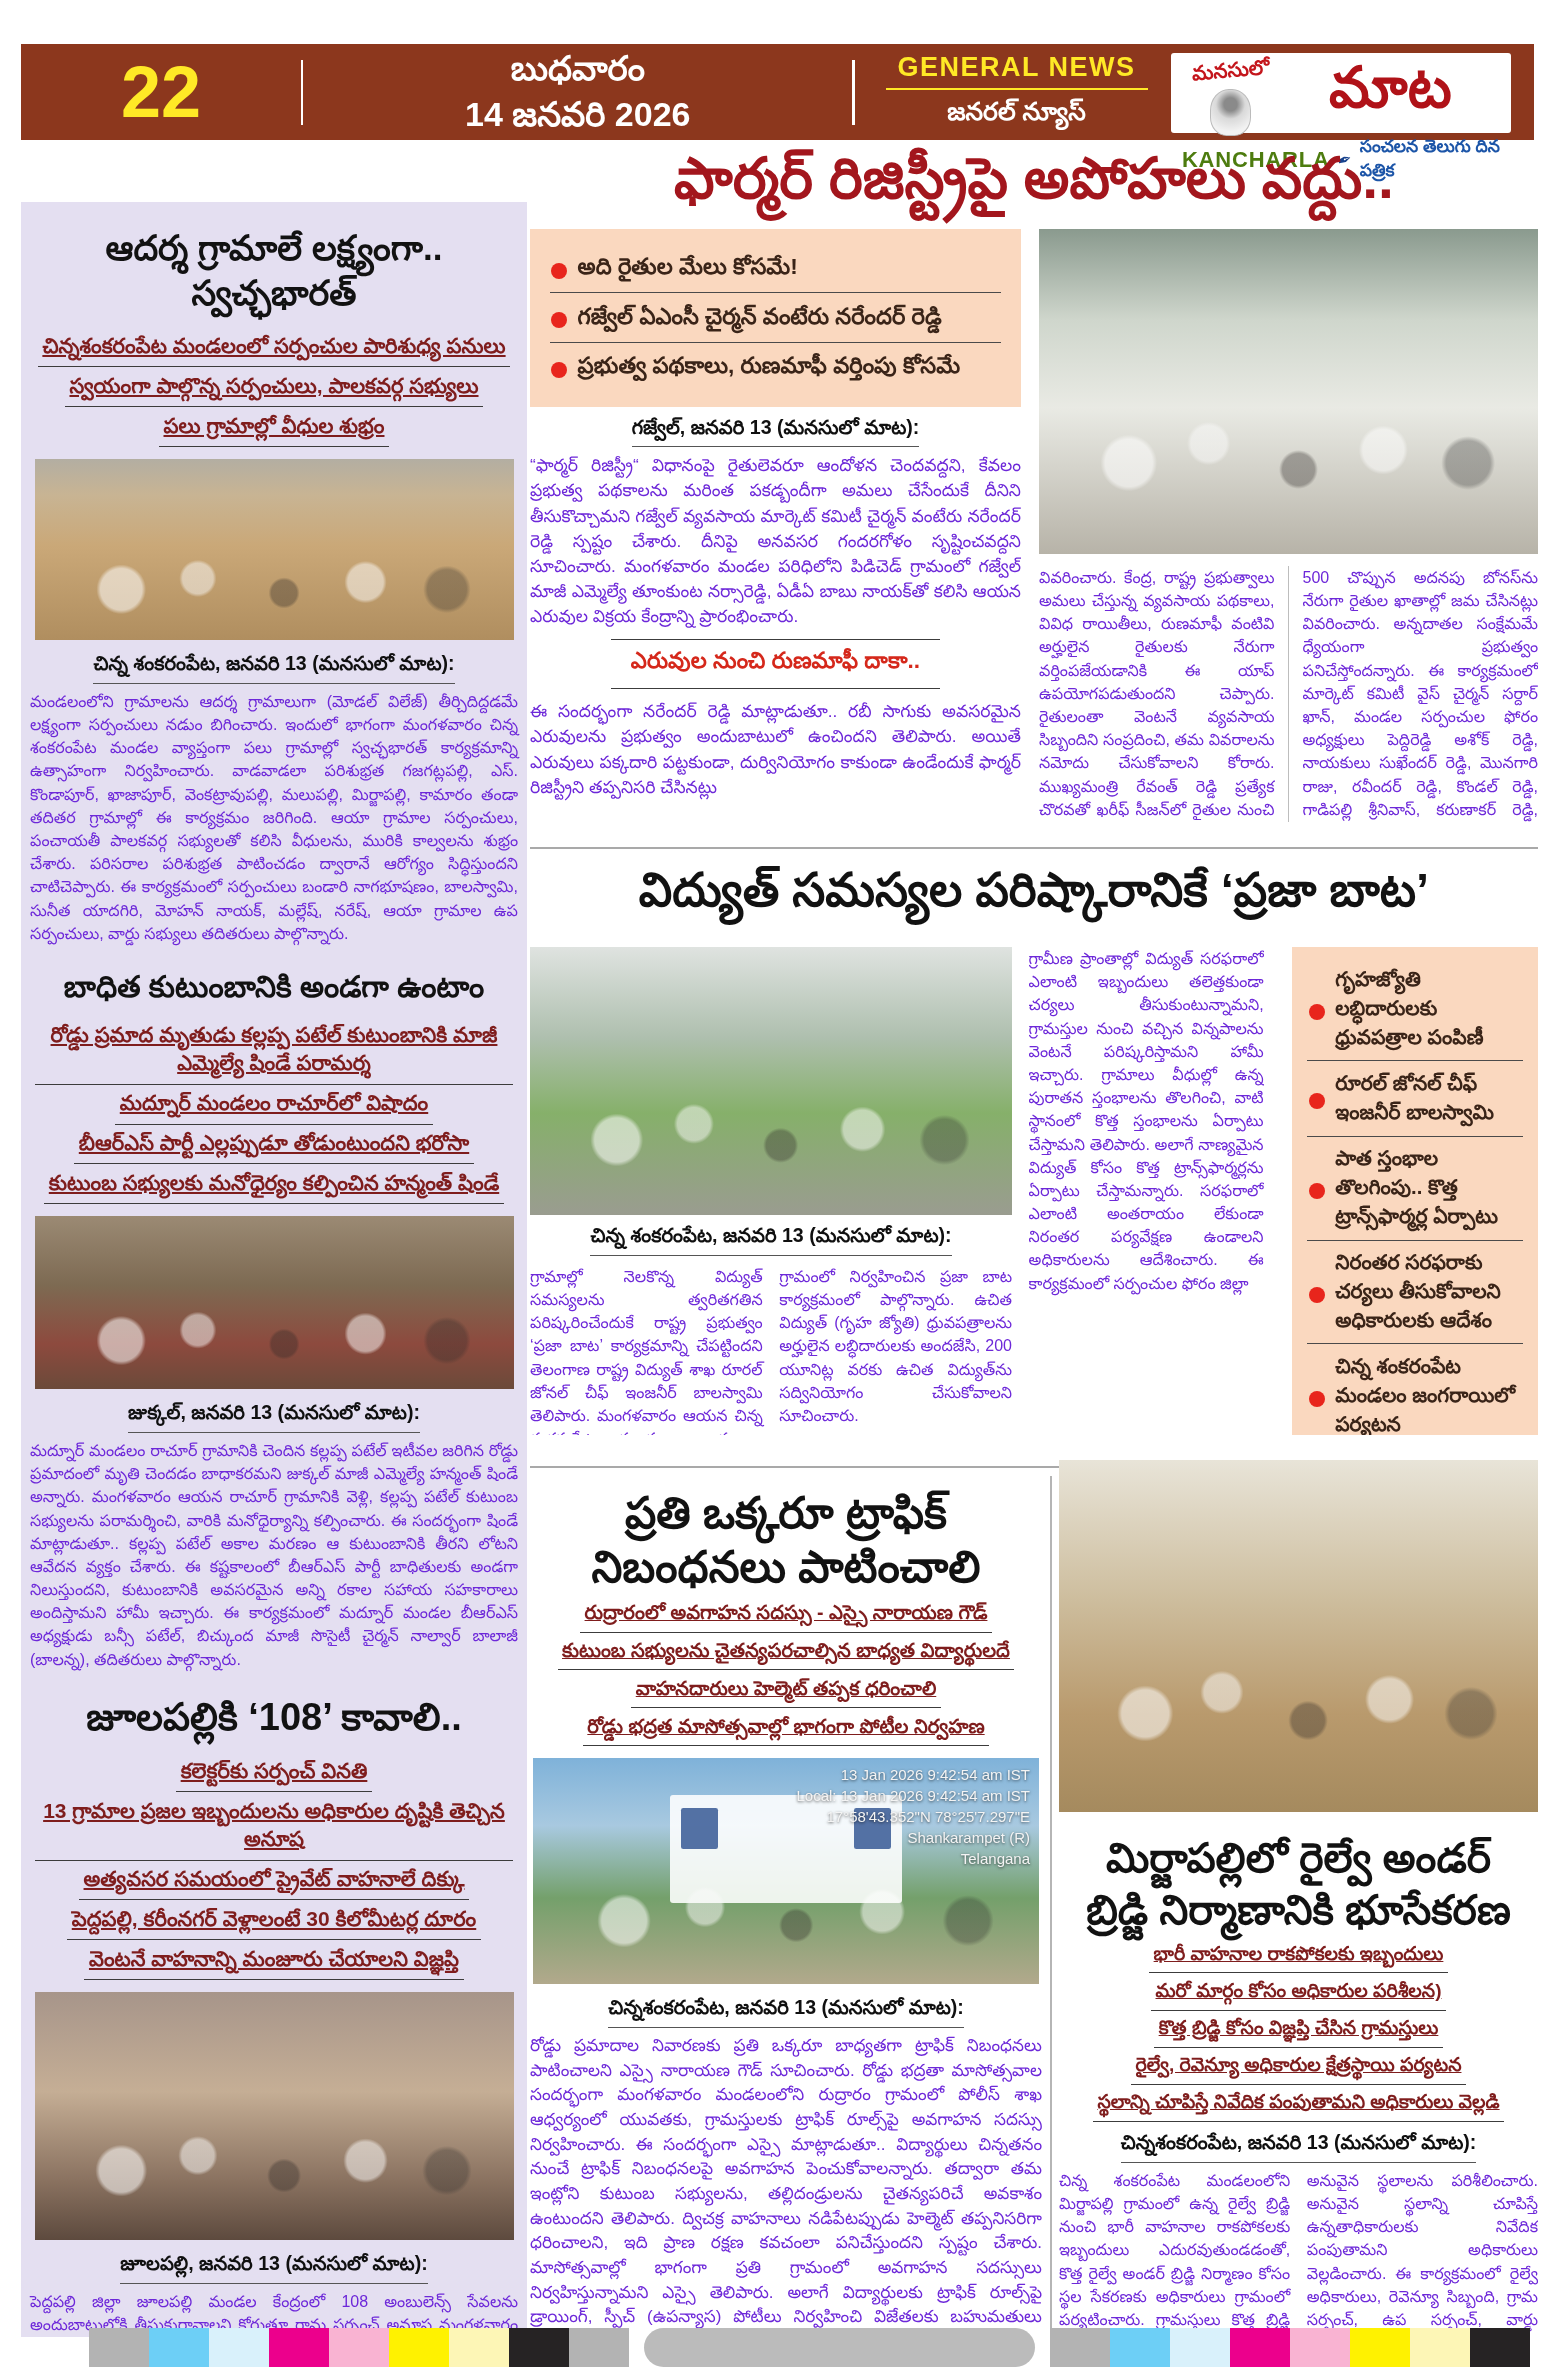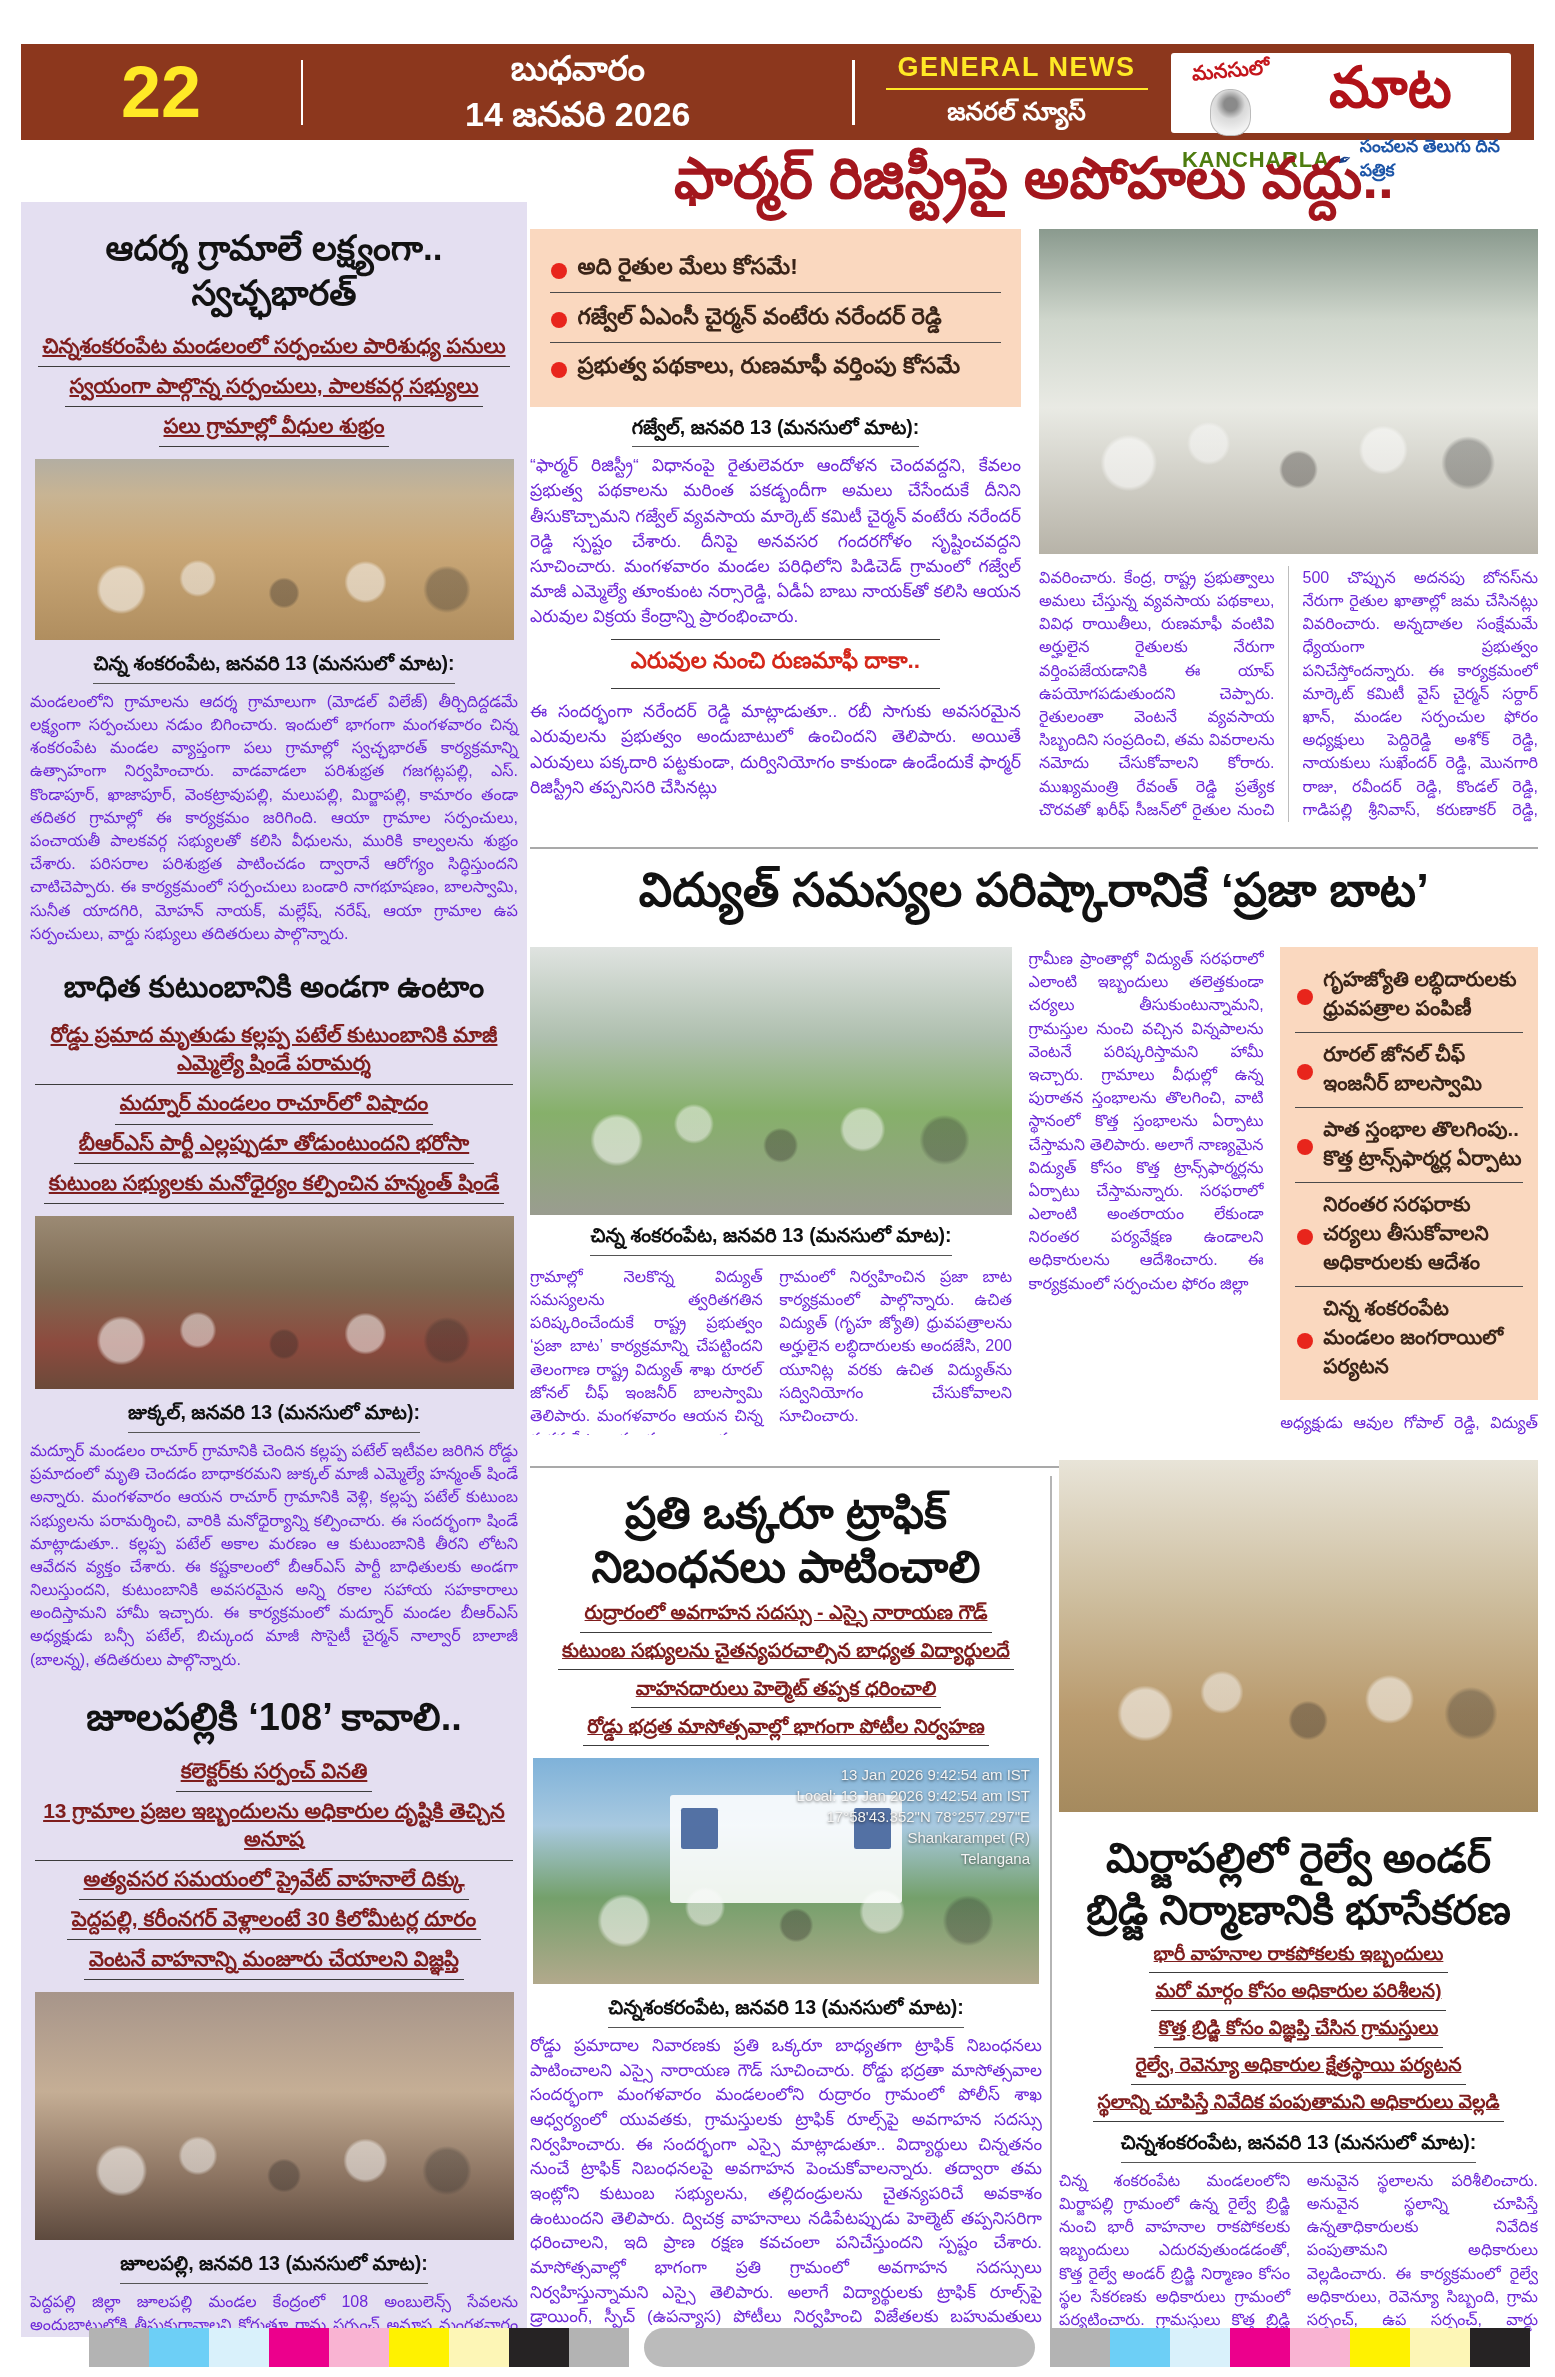--- a/index.html
+++ b/index.html
@@ -79,21 +79,21 @@
 
   
   .elec{position:absolute;left:530px;top:859px;width:1008px;height:600px;overflow:hidden;}
   .e-headline{font-size:47px;margin-top:3px;}
   .e-row{display:flex;margin-top:18px;gap:16.6px;height:488px;overflow:hidden;}
   .e-photo-zone{width:482px;display:flex;flex-direction:column;overflow:hidden;}
   .ph-elec{height:268px;background:linear-gradient(180deg,#dfe3e0,#aebfae 34%,#86b06a 62%,#9a9c90);}
   .e-body-left{column-count:2;column-gap:16.6px;font-size:16px;flex:1;overflow:hidden;margin-top:3px;}
   .e-mid{width:235px;overflow:hidden;}
   .e-mid .body-text{font-size:16px;}
-  .e-right{flex:1;display:flex;flex-direction:column;overflow:hidden;}
+  .e-right{flex:1;display:flex;flex-direction:column;overflow:hidden;margin-left:12px;}
   .e-right .bullet-box{padding:10.5px 15px;}
   .e-right .btext{font-size:20.3px;}
   .e-body-right{margin-top:10.5px;font-size:16px;flex:1;overflow:hidden;}
 
   
   .traffic{position:absolute;left:530px;top:1475px;width:512px;height:859px;overflow:hidden;}
   .t-headline{font-size:44px;line-height:1.24;margin-top:10.5px;}
   .traffic .subhead{font-size:19.6px;}
   .ph-traffic{height:226px;margin:12px 3px;background:linear-gradient(180deg,#7fb2d9,#a8c9e0 30%,#74a06b 62%,#b2a98c);}
   .t-banner{position:absolute;left:27%;top:16%;width:46%;height:48%;background:rgba(255,255,255,.88);border-radius:3px;}

